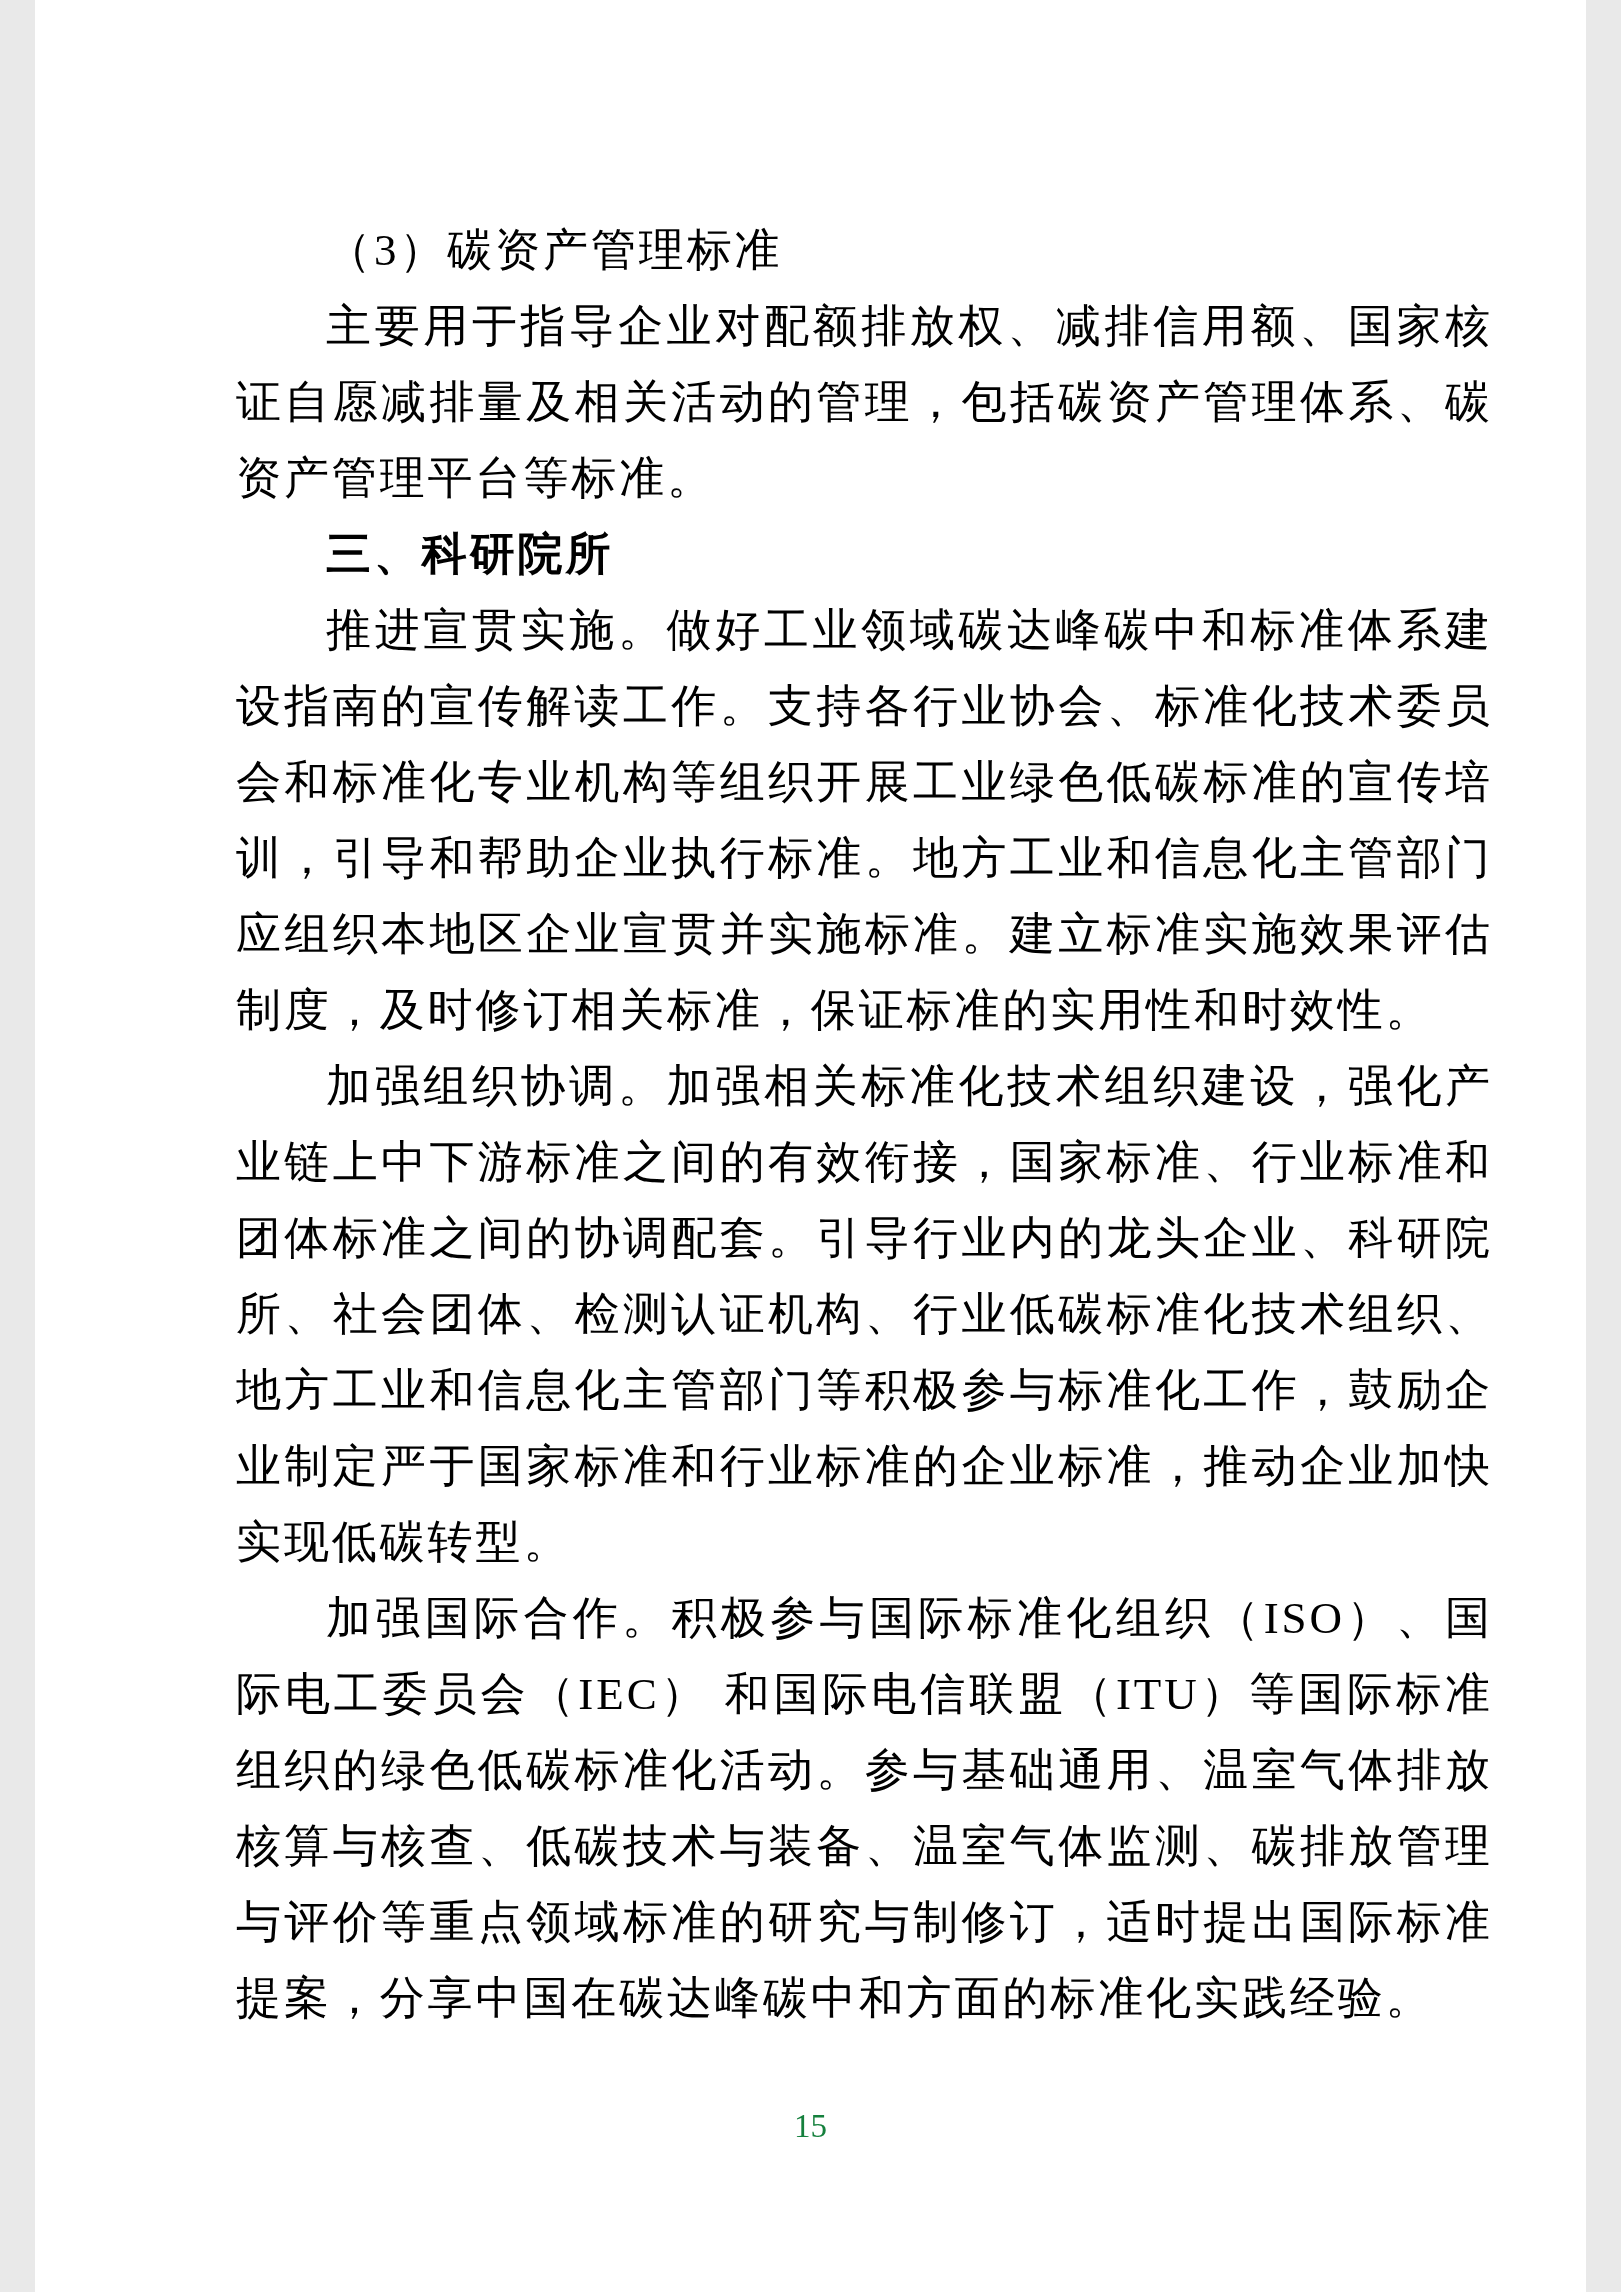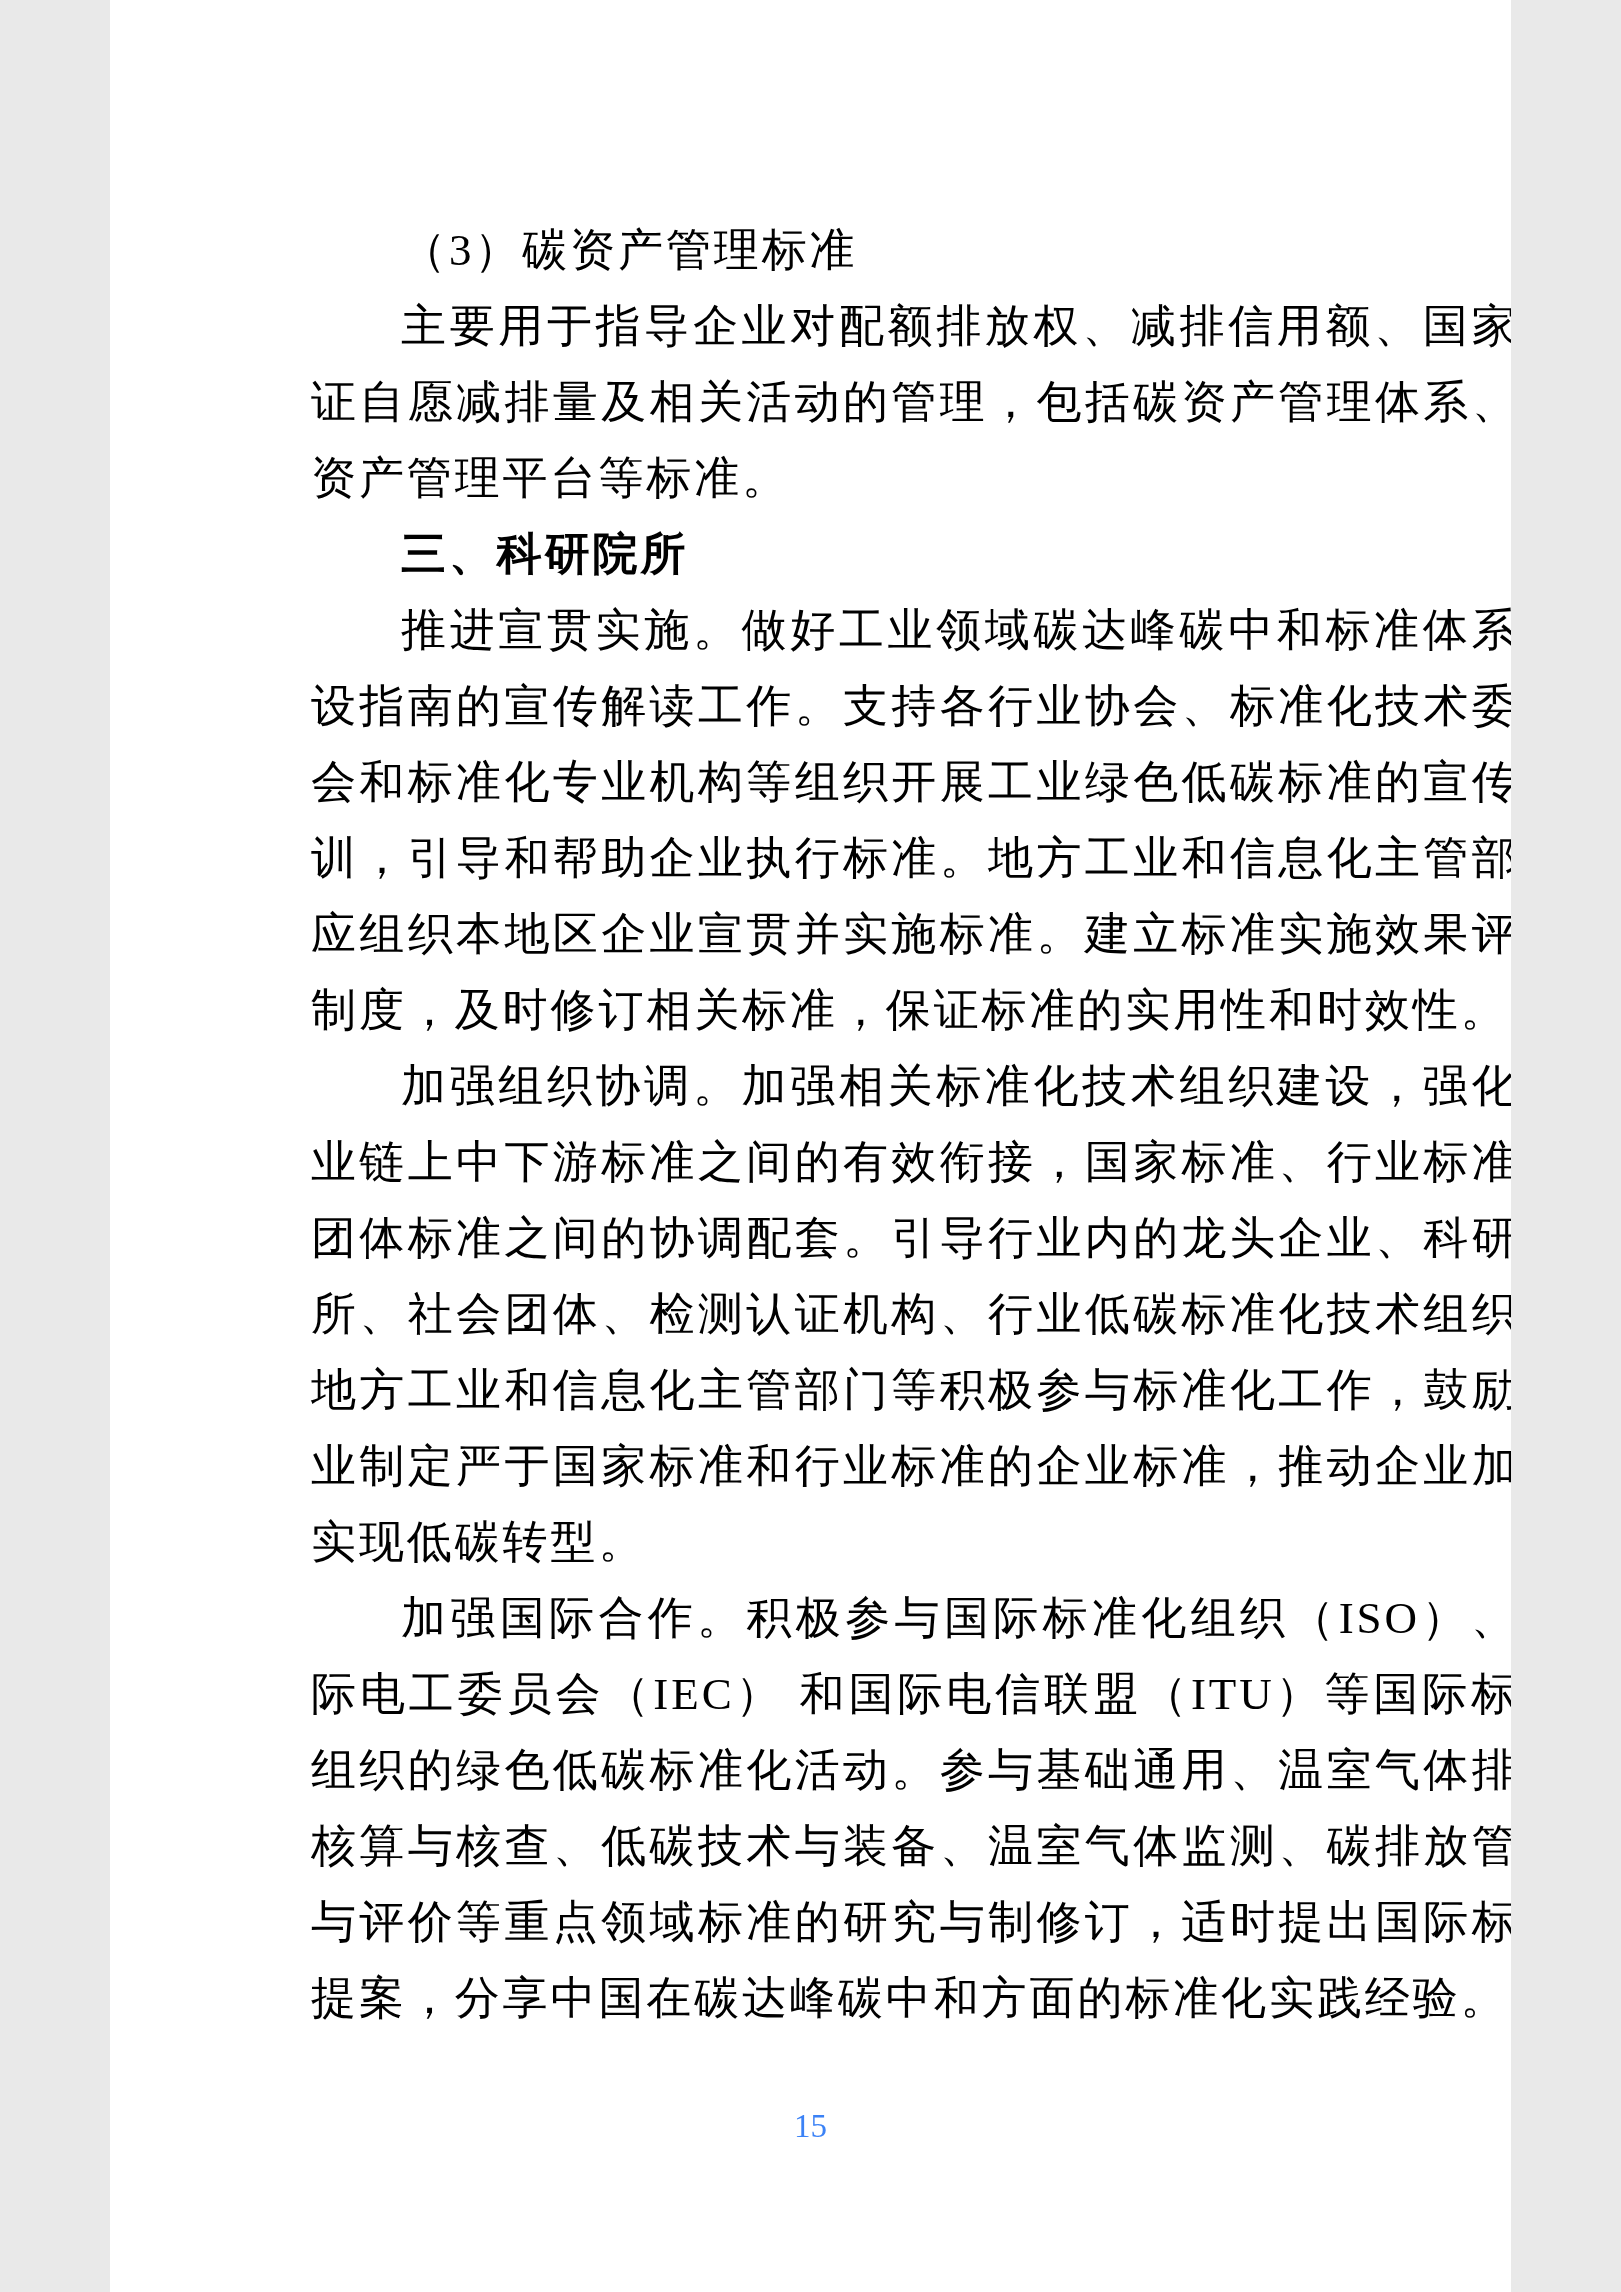--- a/index.html
+++ b/index.html
@@ -2,21 +2,21 @@
 <html lang="zh"><head>
 <meta charset="utf-8">
 <style>
   html, body {
     margin: 0;
     padding: 0;
     background: #e9e9e9;
   }
   .page {
     position: relative;
-    width: 1401px;
+    width: 1551px;
     height: 2293px;
     margin: 0 auto;
     background: #ffffff;
     overflow: hidden;
     font-family: "Liberation Serif", "DejaVu Serif", serif;
     color: #000000;
   }
   .content {
     position: absolute;
     left: 201px;
@@ -53,21 +53,21 @@
     white-space: nowrap;
   }
   .page-number {
     position: absolute;
     left: 0;
     right: 0;
     top: 2105px;
     text-align: center;
     font-size: 33px;
     line-height: 43px;
-    color: #3b82f6;
+    color: #15803d;
     font-family: "Liberation Serif", "DejaVu Serif", serif;
   }
 </style>
 </head>
 <body>
 
 <div class="page">
   <div class="content">
     <div class="subheading">（3）碳资产管理标准</div>
     <p class="para">主要用于指导企业对配额排放权、减排信用额、国家核证自愿减排量及相关活动的管理，包括碳资产管理体系、碳资产管理平台等标准。</p>

